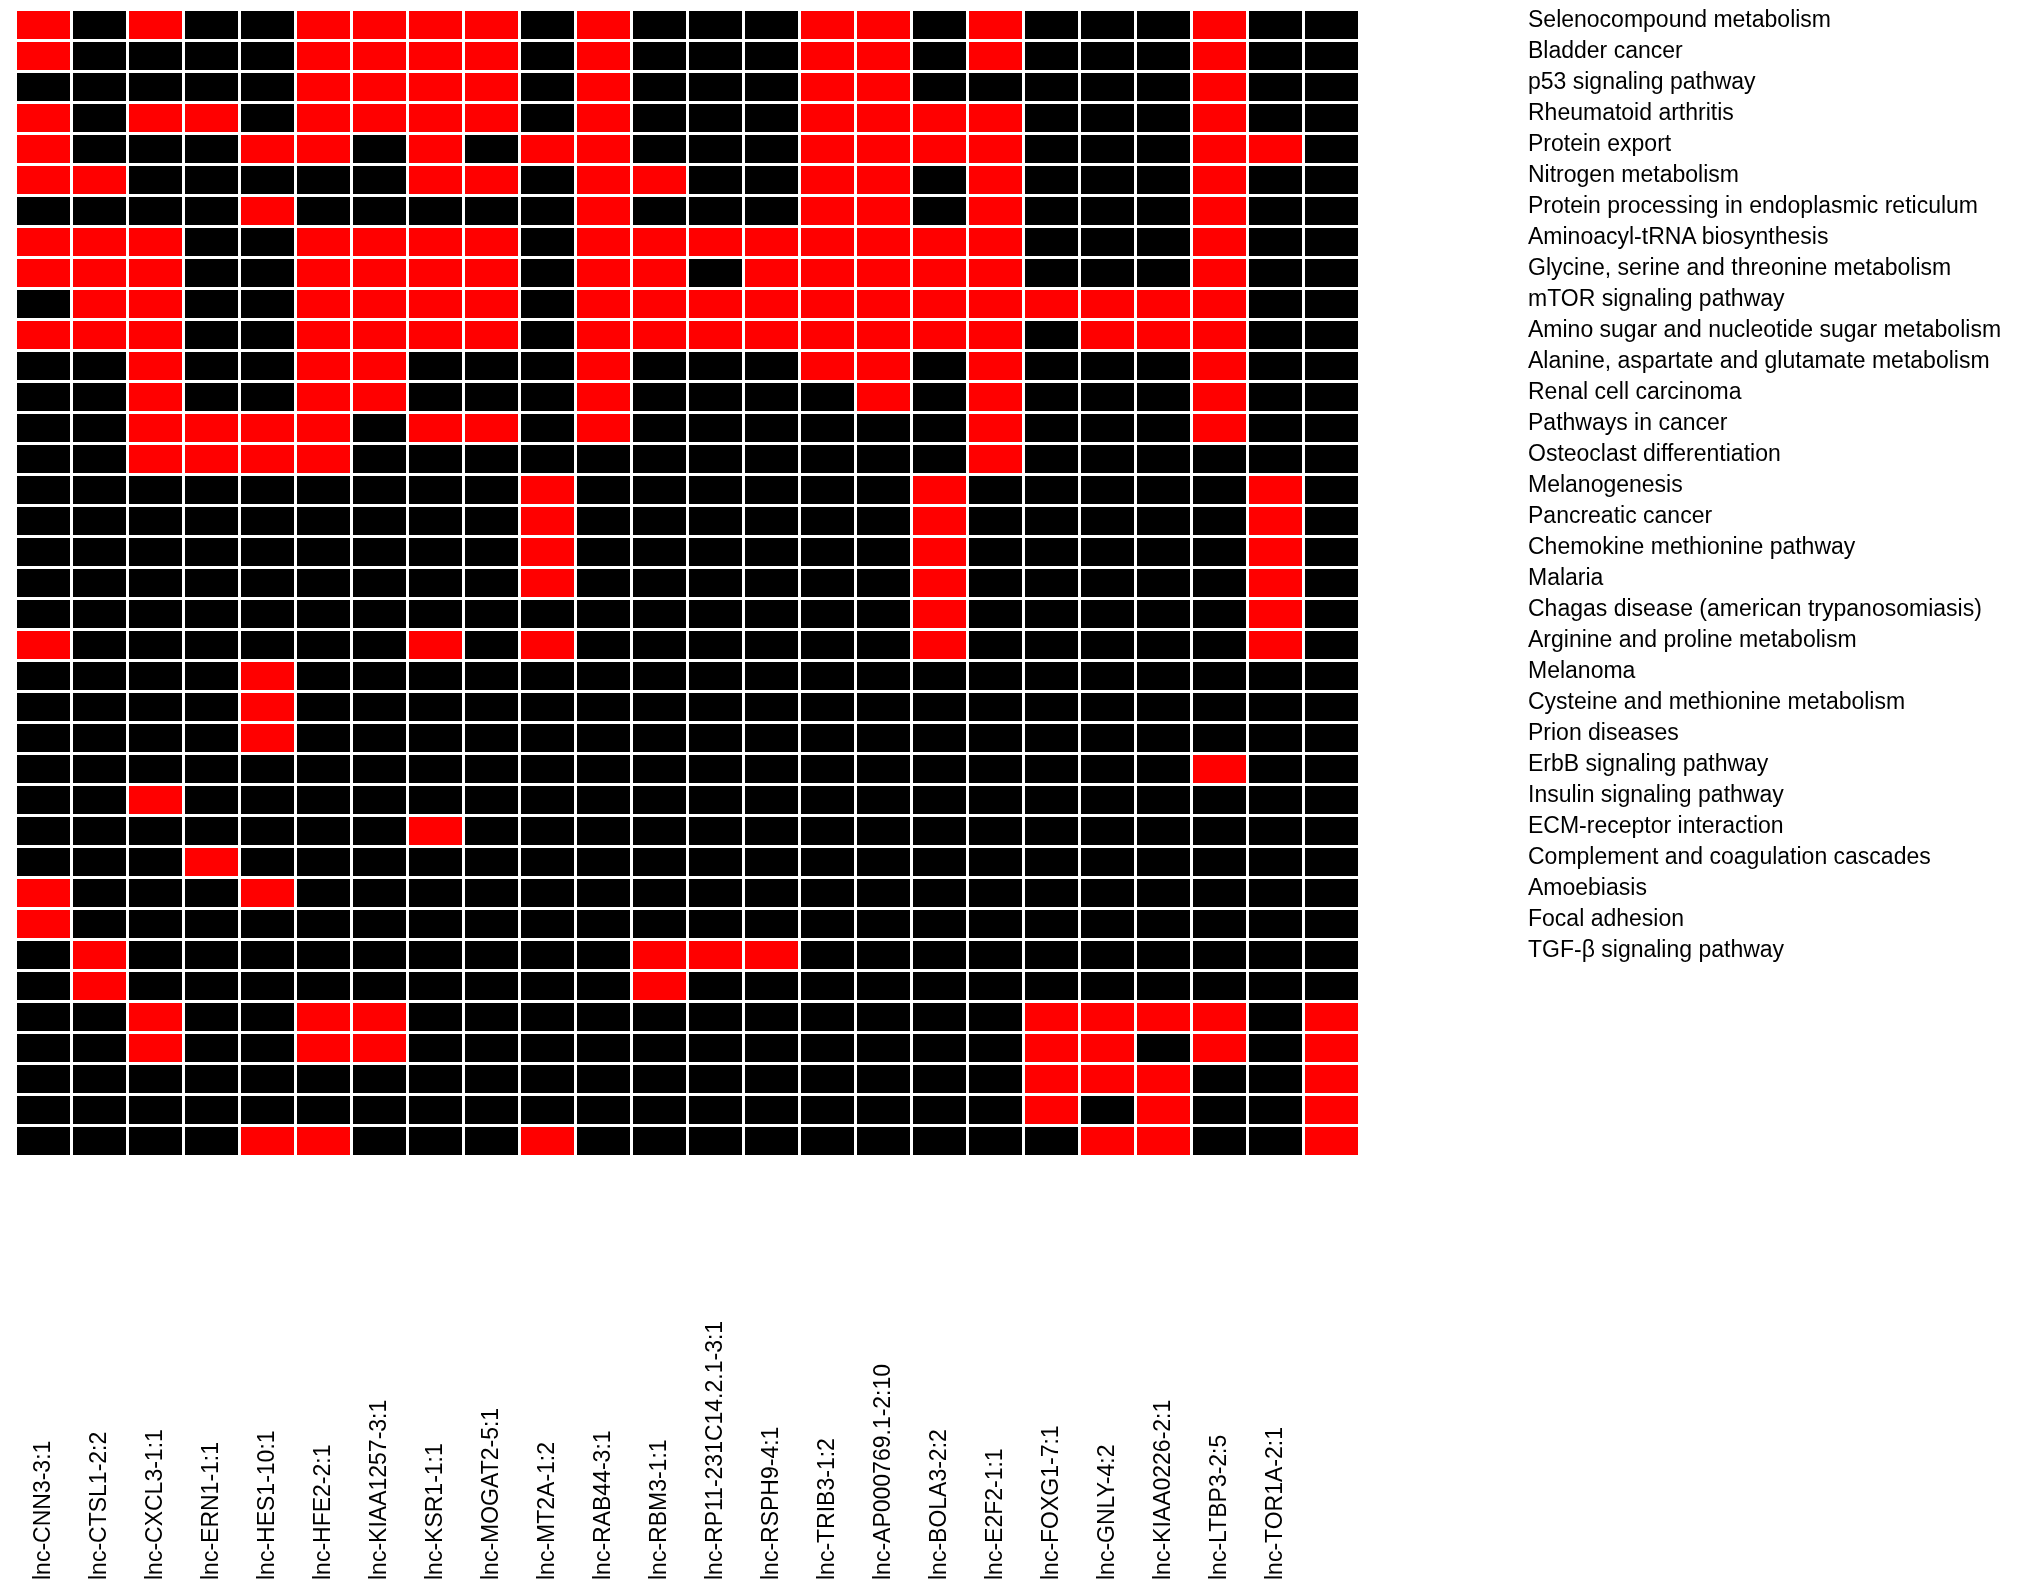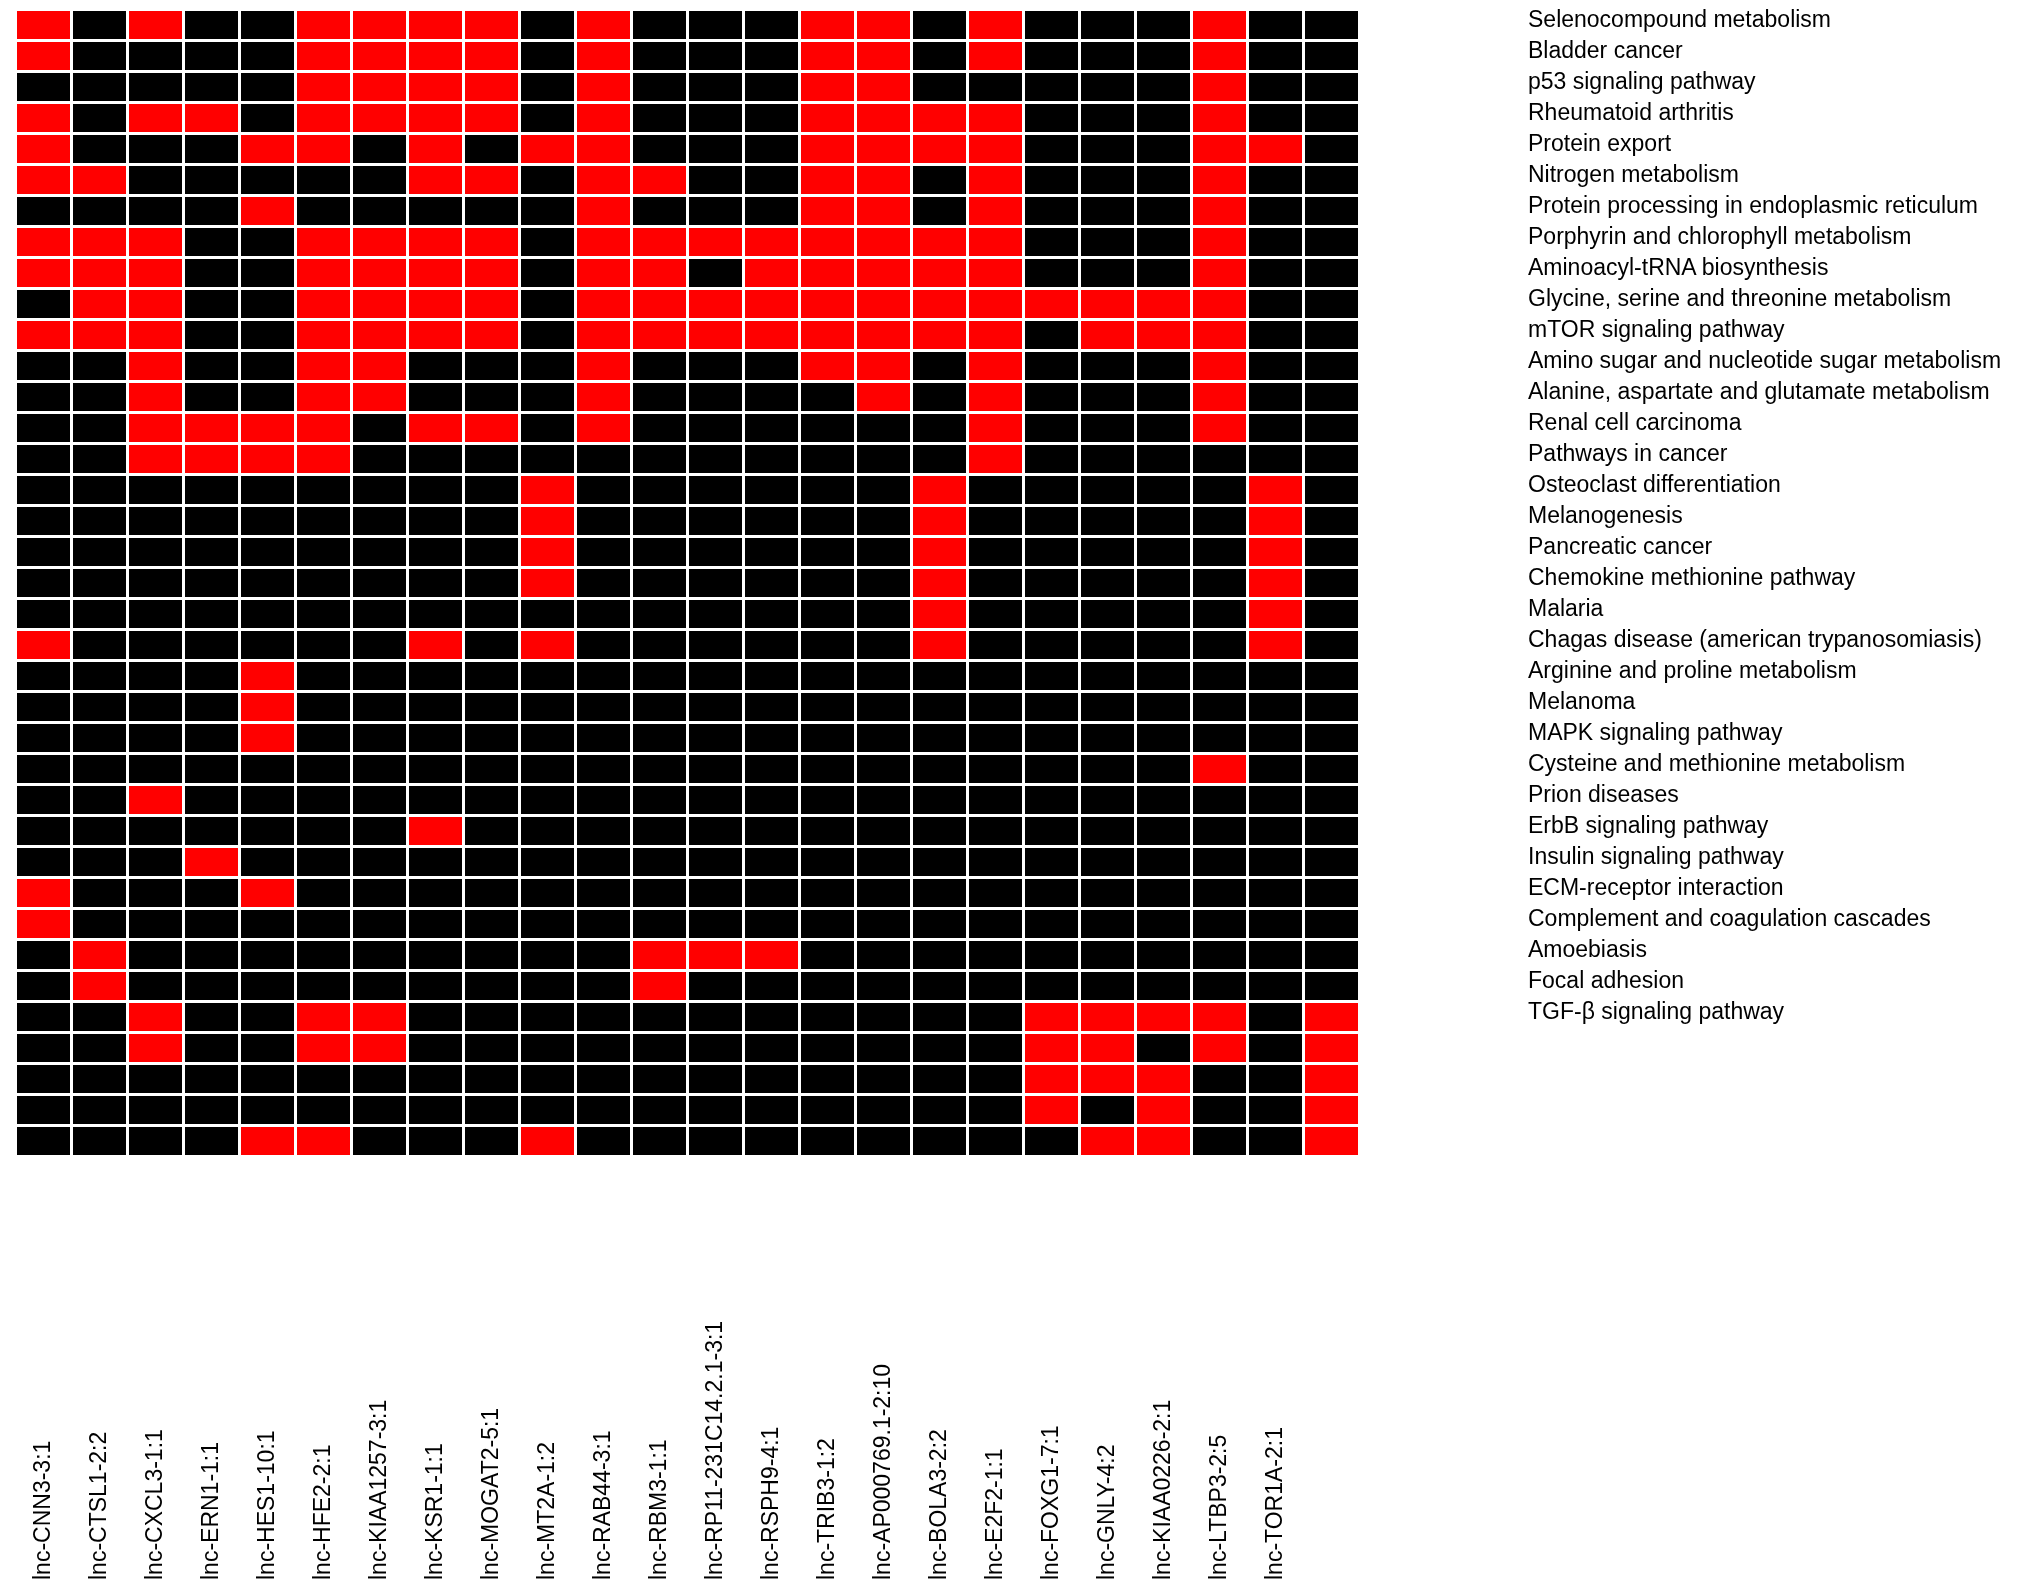--- a/index.html
+++ b/index.html
@@ -1045,37 +1045,35 @@
   </div>
 
   <div id="row-labels">
       <div class="row-label">Selenocompound metabolism</div>
       <div class="row-label">Bladder cancer</div>
       <div class="row-label">p53 signaling pathway</div>
       <div class="row-label">Rheumatoid arthritis</div>
       <div class="row-label">Protein export</div>
       <div class="row-label">Nitrogen metabolism</div>
       <div class="row-label">Protein processing in endoplasmic reticulum</div>
-      <div class="row-label">Porphyrin and chlorophyll metabolism</div>
       <div class="row-label">Aminoacyl-tRNA biosynthesis</div>
       <div class="row-label">Glycine, serine and threonine metabolism</div>
       <div class="row-label">mTOR signaling pathway</div>
       <div class="row-label">Amino sugar and nucleotide sugar metabolism</div>
       <div class="row-label">Alanine, aspartate and glutamate metabolism</div>
       <div class="row-label">Renal cell carcinoma</div>
       <div class="row-label">Pathways in cancer</div>
       <div class="row-label">Osteoclast differentiation</div>
       <div class="row-label">Melanogenesis</div>
       <div class="row-label">Pancreatic cancer</div>
       <div class="row-label">Chemokine methionine pathway</div>
       <div class="row-label">Malaria</div>
       <div class="row-label">Chagas disease (american trypanosomiasis)</div>
       <div class="row-label">Arginine and proline metabolism</div>
       <div class="row-label">Melanoma</div>
-      <div class="row-label">MAPK signaling pathway</div>
       <div class="row-label">Cysteine and methionine metabolism</div>
       <div class="row-label">Prion diseases</div>
       <div class="row-label">ErbB signaling pathway</div>
       <div class="row-label">Insulin signaling pathway</div>
       <div class="row-label">ECM-receptor interaction</div>
       <div class="row-label">Complement and coagulation cascades</div>
       <div class="row-label">Amoebiasis</div>
       <div class="row-label">Focal adhesion</div>
       <div class="row-label">TGF-β signaling pathway</div>
     </div>

